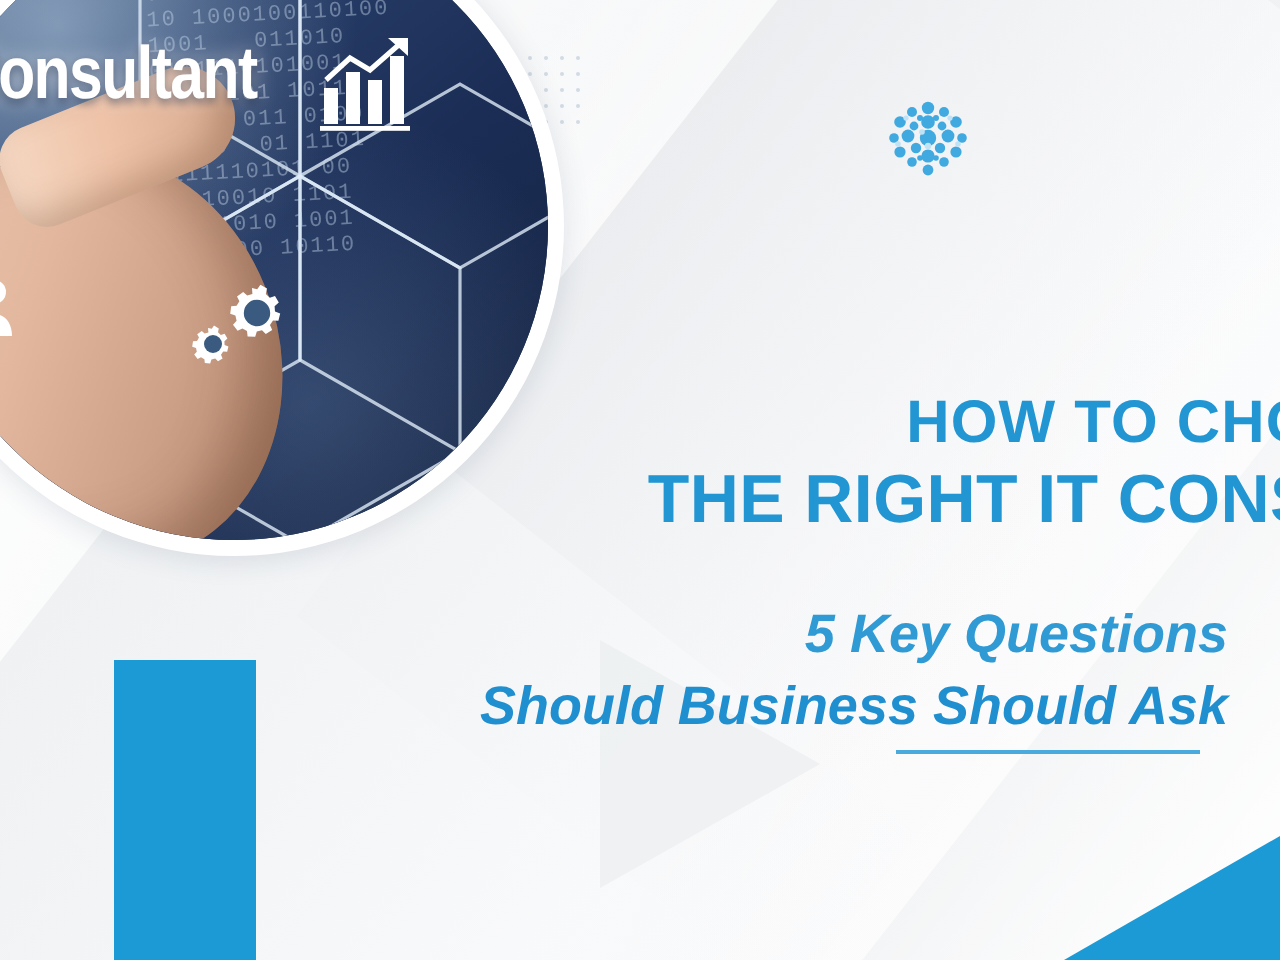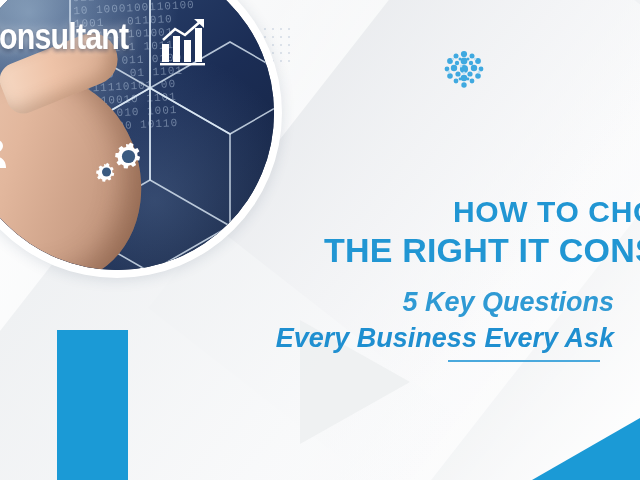--- a/index.html
+++ b/index.html
@@ -240,21 +240,21 @@
   }
   .hl-line2 {
     font-size: 34px;
     letter-spacing: .2px;
     margin-top: 4px;
     margin-right: -130px;
   }
 
   .subtitle-wrap {
     position: absolute;
-    left: 0; top: 285px;
+    left: 0; top: 300px;
     width: 614px;
     text-align: right;
   }
   .subtitle {
     font-style: italic;
     font-weight: 700;
     font-size: 27px;
     line-height: 1.32;
     color: #2f9ad4;
     white-space: nowrap;
@@ -433,19 +433,19 @@
     </svg>
   </div>
 
   <div class="headline-wrap">
     <div class="headline hl-line1">HOW TO CHOOSE</div>
     <div class="headline hl-line2">THE RIGHT IT CONSULTANT</div>
   </div>
 
   <div class="subtitle-wrap">
     <div class="subtitle">5 Key Questions</div>
-    <div class="subtitle sub-l2">Every Business Every Ask</div>
+    <div class="subtitle sub-l2">Should Business Should Ask</div>
     <div class="sub-underline"></div>
   </div>
 
   <div class="corner-blue"></div>
 
 </div>
 
 </body></html>

